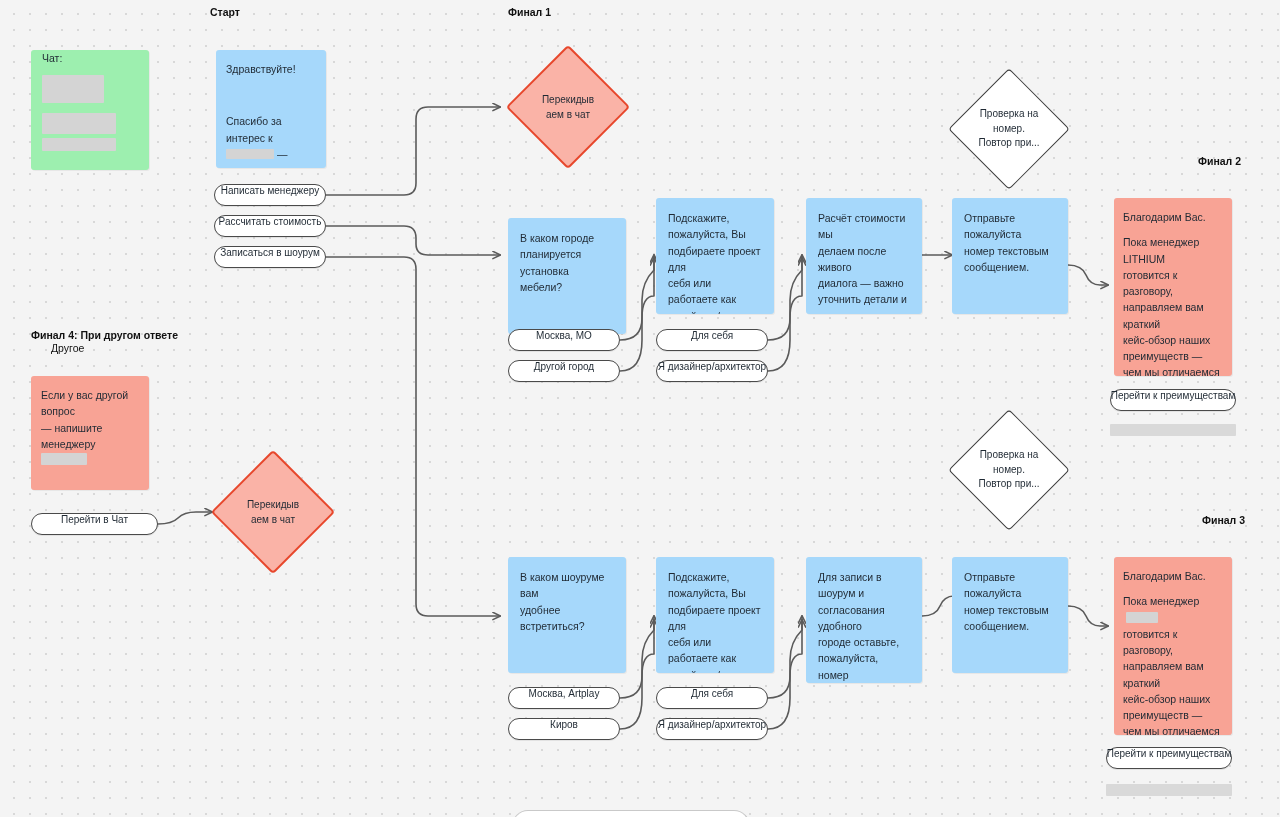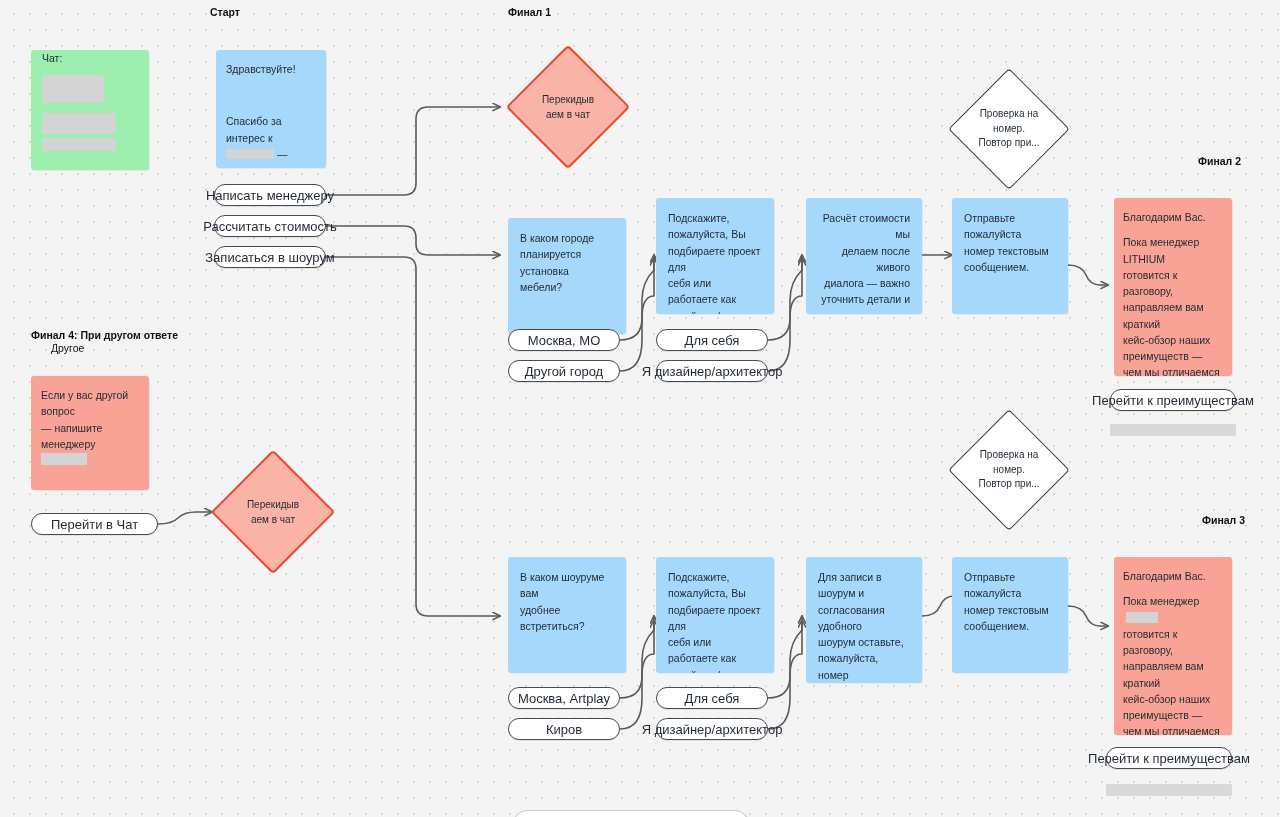--- a/index.html
+++ b/index.html
@@ -64,24 +64,23 @@
     background: #D4D4D4;
     border-radius: 1px;
   }
 
   
   .pill {
     position: absolute;
     background: #FFFFFF;
     border: 1.4px solid #4A4A4A;
     border-radius: 16px;
-    font-size: 13px;
+    font-size: 10px;
     color: #1F2933;
     display: flex;
-    align-items: center;
     justify-content: center;
     text-align: center;
     z-index: 3;
     white-space: nowrap;
     box-shadow: 0 1px 0 rgba(0,0,0,0.07);
   }
 
   
   .diamond {
     position: absolute;
@@ -276,21 +275,21 @@
   </div>
   <div class="pill" style="left:656px; top:329px; width:112px; height:22px;">
     <span>Для себя</span>
   </div>
   <div class="pill" style="left:656px; top:360px; width:112px; height:22px;">
     <span>Я дизайнер/архитектор</span>
   </div>
 
   <div class="node" style="left:806px; top:198px; width:116px; height:116px;">
     <div class="msg blue" style="width:116px; height:116px;">
-      <p style="margin-bottom:0;text-align:right;">
+      <p style="margin-bottom:0;">
         <span>Расчёт стоимости мы</span><br>
         <span>делаем после живого</span><br>
         <span>диалога — важно</span><br>
         <span>уточнить детали и</span><br>
         <span>понять задачу.</span>
       </p>
 
     </div>
   </div>
 
@@ -361,21 +360,21 @@
   </div>
   <div class="pill" style="left:656px; top:718px; width:112px; height:22px;">
     <span>Я дизайнер/архитектор</span>
   </div>
 
   <div class="node" style="left:806px; top:557px; width:116px; height:126px;">
     <div class="msg blue" style="width:116px; height:126px;">
       <p style="margin-bottom:0;">
         <span>Для записи в шоурум и</span><br>
         <span>согласования удобного</span><br>
-        <span>шоурум оставьте,</span><br>
+        <span>городе оставьте,</span><br>
         <span>пожалуйста, номер</span><br>
         <br>
         
         <br>
         <br>
         
       </p>
 
     </div>
   </div>

